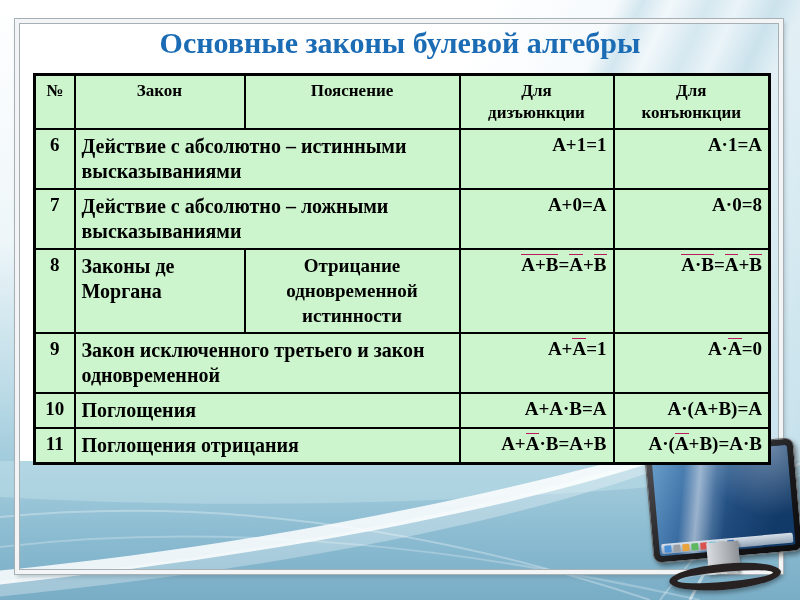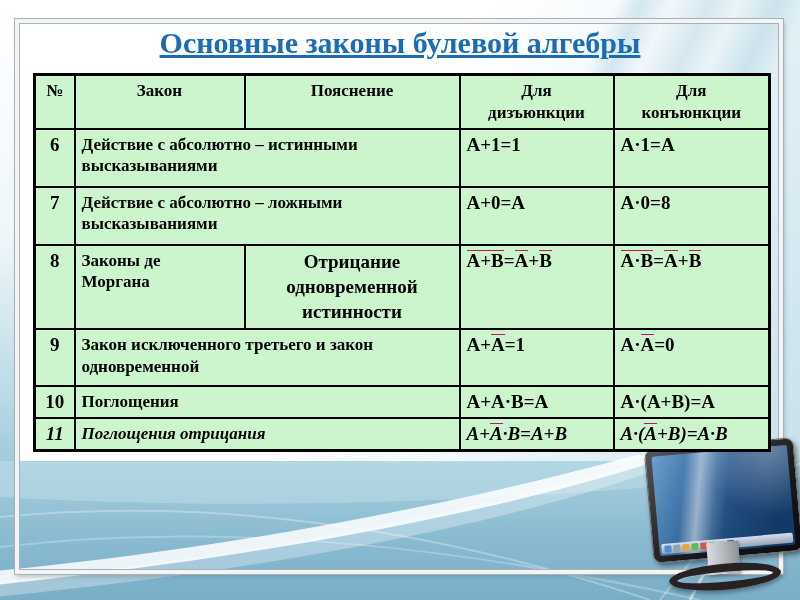--- a/index.html
+++ b/index.html
@@ -22,39 +22,38 @@
   .frame{
     position:absolute;left:15px;top:19px;right:17px;bottom:26px;z-index:2;pointer-events:none;
     border:4px solid #f2f4f5;
     box-shadow:0 0 0 1px #a7b0b4, inset 0 0 0 1px #a7b0b4, 2px 3px 4px rgba(90,115,125,.35);
   }
   
   .title{
     position:absolute;left:30px;right:30px;top:26px;z-index:4;
     text-align:center;font-size:30px;font-weight:bold;color:var(--title-color,#1b6cb5);
     letter-spacing:0;
-    text-decoration:underline;
   }
   
   table.laws{
     position:absolute;left:33px;top:73px;z-index:4;
     border-collapse:collapse;table-layout:fixed;width:735px;
     background:var(--cell-bg,#cdf5cd);
     border:3px solid var(--table-border,#000);
   }
   table.laws th,table.laws td{
     border:2px solid var(--table-border,#000);
     font-weight:bold;vertical-align:top;color:#000;
     padding:4px 6px;overflow:hidden;
   }
   table.laws th{font-size:17px;text-align:center;white-space:pre-line;line-height:1.3;}
   td.cell-num{font-size:19px;text-align:center;}
-  td.cell-law{font-size:17px;text-align:left;padding-left:10px;white-space:pre-line;line-height:1.25;}
+  td.cell-law{font-size:20px;text-align:left;padding-left:10px;white-space:pre-line;line-height:1.25;}
   td.cell-note{font-size:19px;text-align:center;white-space:pre-line;line-height:1.3;border-radius:32px;}
-  td.cell-formula{font-size:19px;text-align:left;padding-top:6px;}
+  td.cell-formula{font-size:19px;text-align:right;padding-top:6px;}
   td.cell-formula .ov{display:inline-block;border-top:1px solid #be185d;line-height:1.05;margin-top:-2px;}
   
   .monitor{position:absolute;right:4px;bottom:6px;width:154px;height:152px;z-index:3;transform:rotate(-5deg);}
   .mon-frame{
     position:absolute;left:8px;top:2px;width:136px;height:100px;
     background:linear-gradient(145deg,#55555a,#1a1a1c 60%,#0c0c0e);
     border:1px solid #666;border-radius:9px;padding:6px;
     box-shadow:2px 3px 5px rgba(0,0,0,.45);
   }
   .mon-screen{
@@ -177,21 +176,21 @@
           <td class="cell-law" colspan="2">Закон исключенного третьего и закон одновременной</td>
           <td class="cell-formula"><span>A+</span><span class="ov">A</span><span>=1</span></td>
           <td class="cell-formula"><span>A·</span><span class="ov">A</span><span>=0</span></td>
         </tr>
         <tr style="height: 31px;">
           <td class="cell-num">10</td>
           <td class="cell-law" colspan="2">Поглощения</td>
           <td class="cell-formula"><span>A+A·B=A</span></td>
           <td class="cell-formula"><span>A·(A+B)=A</span></td>
         </tr>
-        <tr style="height: 25px; font-style: italic;">
+        <tr style="height: 25px;">
           <td class="cell-num">11</td>
           <td class="cell-law" colspan="2">Поглощения отрицания</td>
           <td class="cell-formula"><span>A+</span><span class="ov">A</span><span>·B=A+B</span></td>
           <td class="cell-formula"><span>A·(</span><span class="ov">A</span><span>+B)=A·B</span></td>
         </tr>
       </tbody>
   </table>
 
 </div>
 

